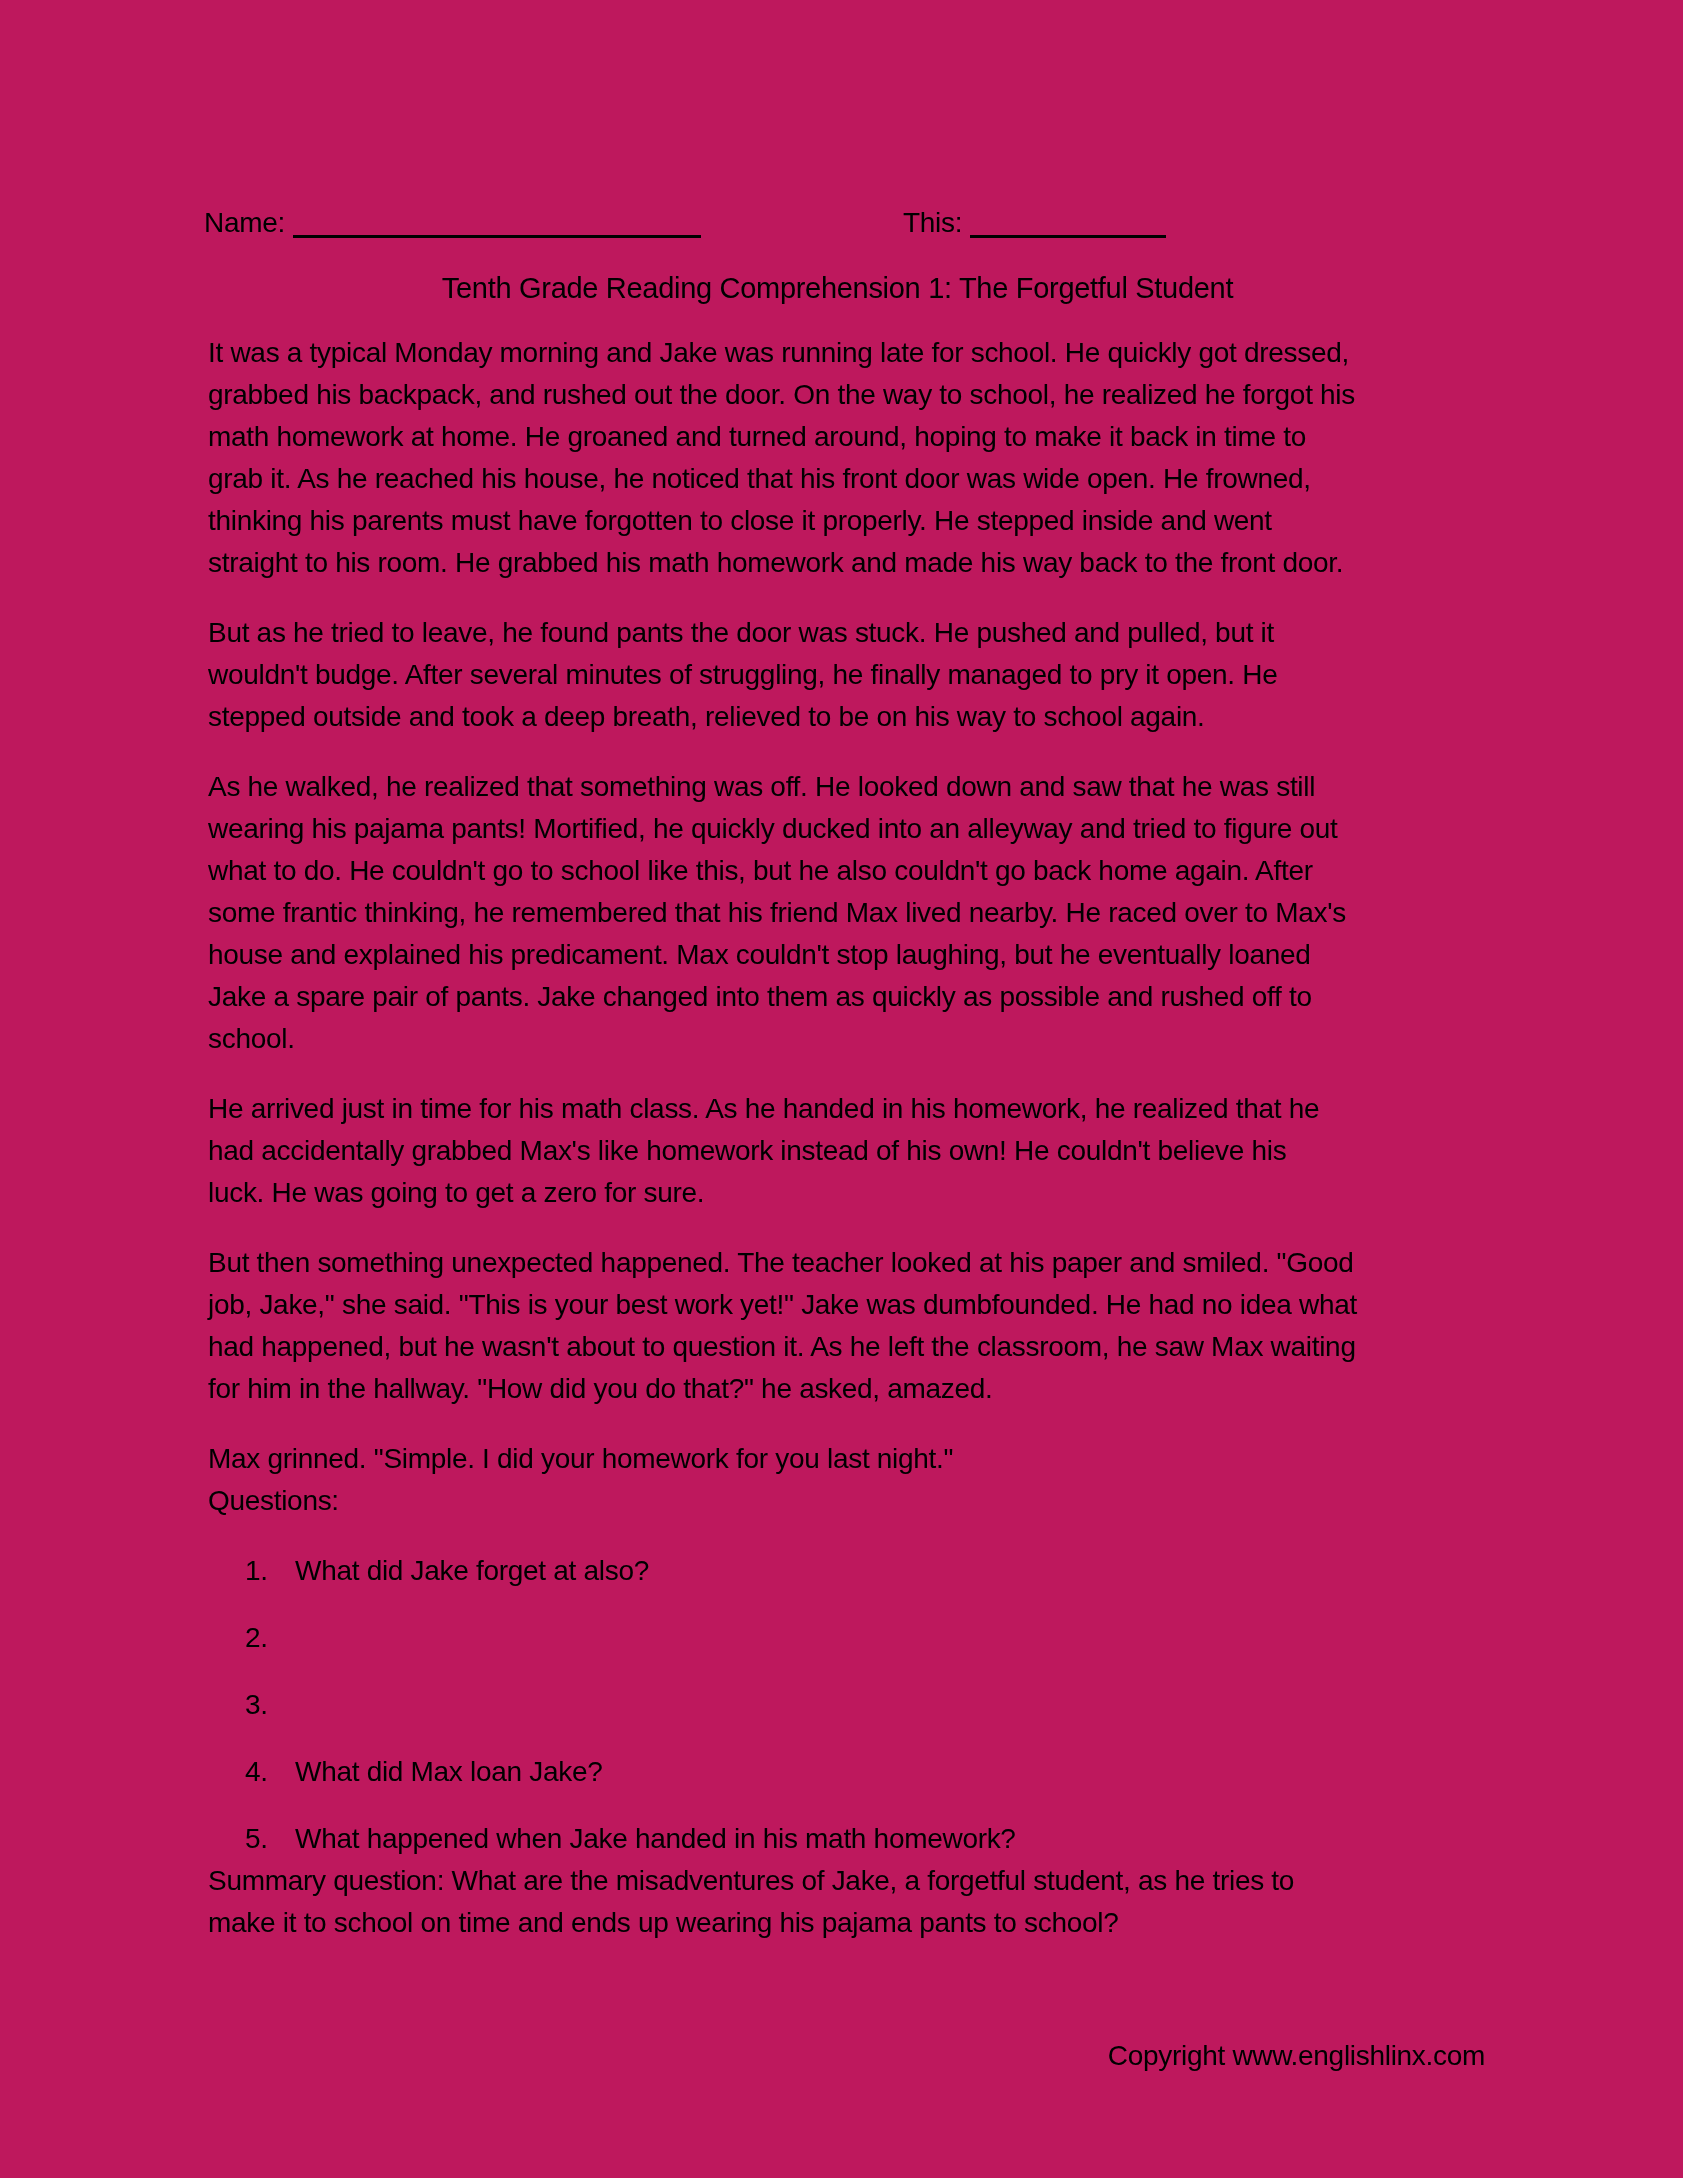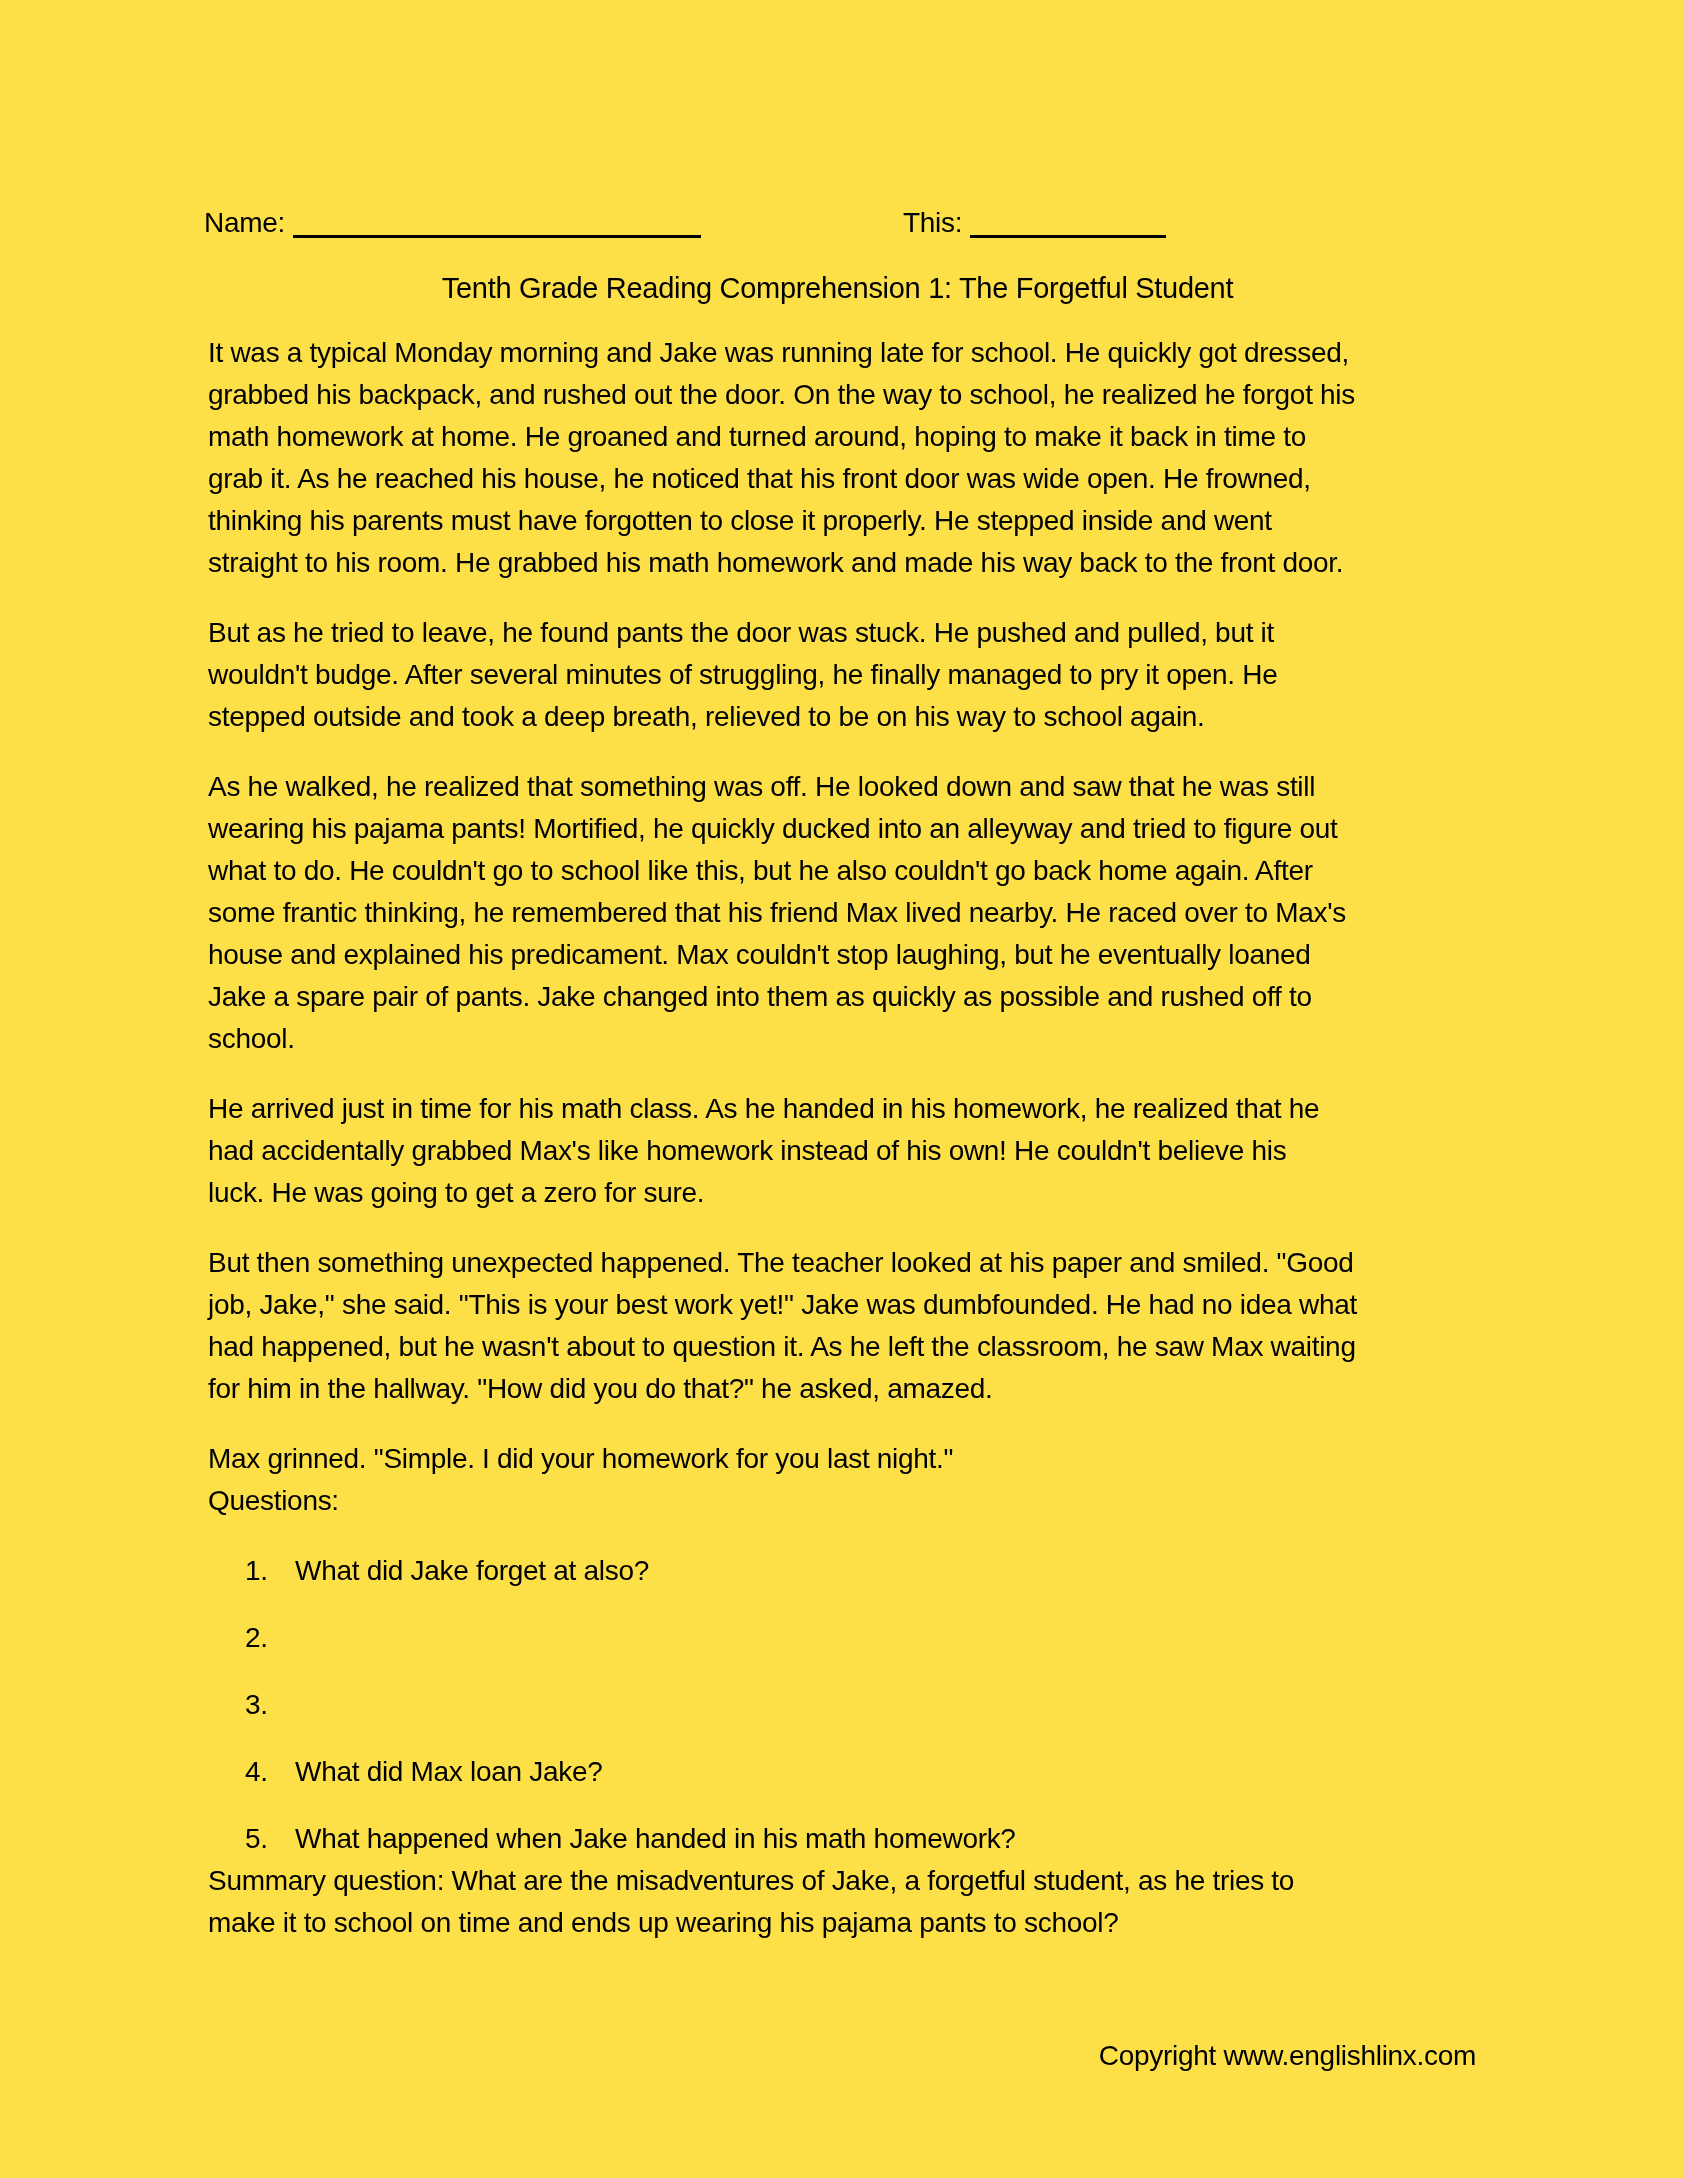--- a/index.html
+++ b/index.html
@@ -1,20 +1,20 @@
 <!DOCTYPE html>
 <html><head>
 <meta charset="utf-8">
 <style>
   html, body { margin: 0; padding: 0; background: #ffffff; }
   .page {
     position: relative;
     width: 1683px;
     height: 2178px;
-    background: #fde047;
+    background: #be185d;
     color: #000000;
     font-family: "Liberation Sans", sans-serif;
     box-sizing: border-box;
     padding: 202px 0 0 204px;
     overflow: hidden;
     letter-spacing: -0.3px;
   }
   .header-row {
     display: flex;
     align-items: baseline;
@@ -57,21 +57,21 @@
     font-size: 28px;
     line-height: 42px;
     margin: 0 0 25px 0;
   }
   .question:last-child { margin-bottom: 0; }
   .qnum { width: 50px; flex-shrink: 0; }
   .summary { margin-top: 0; }
   .copyright {
     position: absolute;
     top: 2035px;
-    right: 207px;
+    right: 198px;
     font-size: 28px;
     line-height: 42px;
   }
 </style>
 </head>
 <body>
 
 <div class="page">
 
   <div class="header-row">

